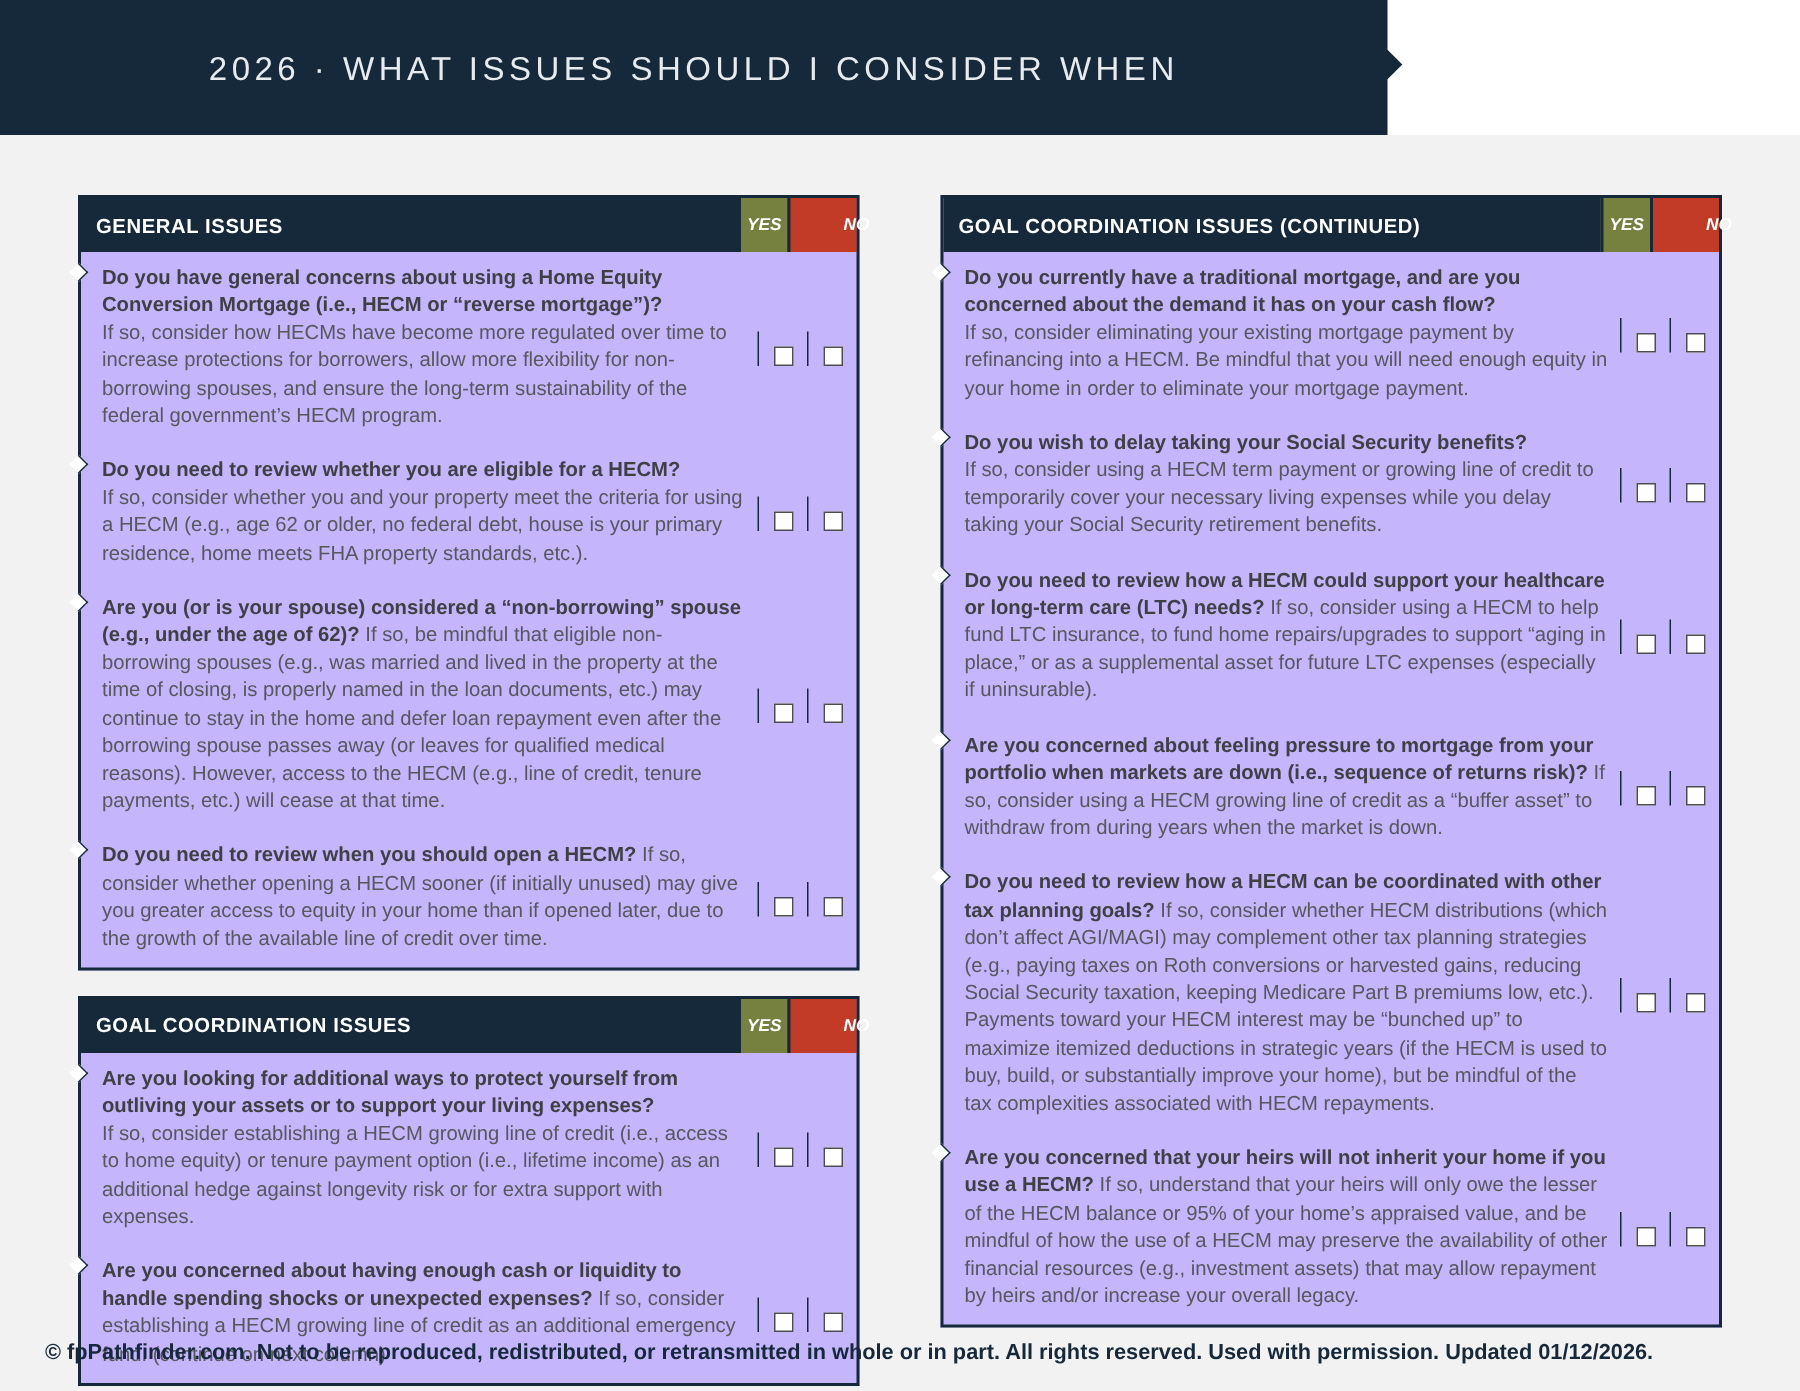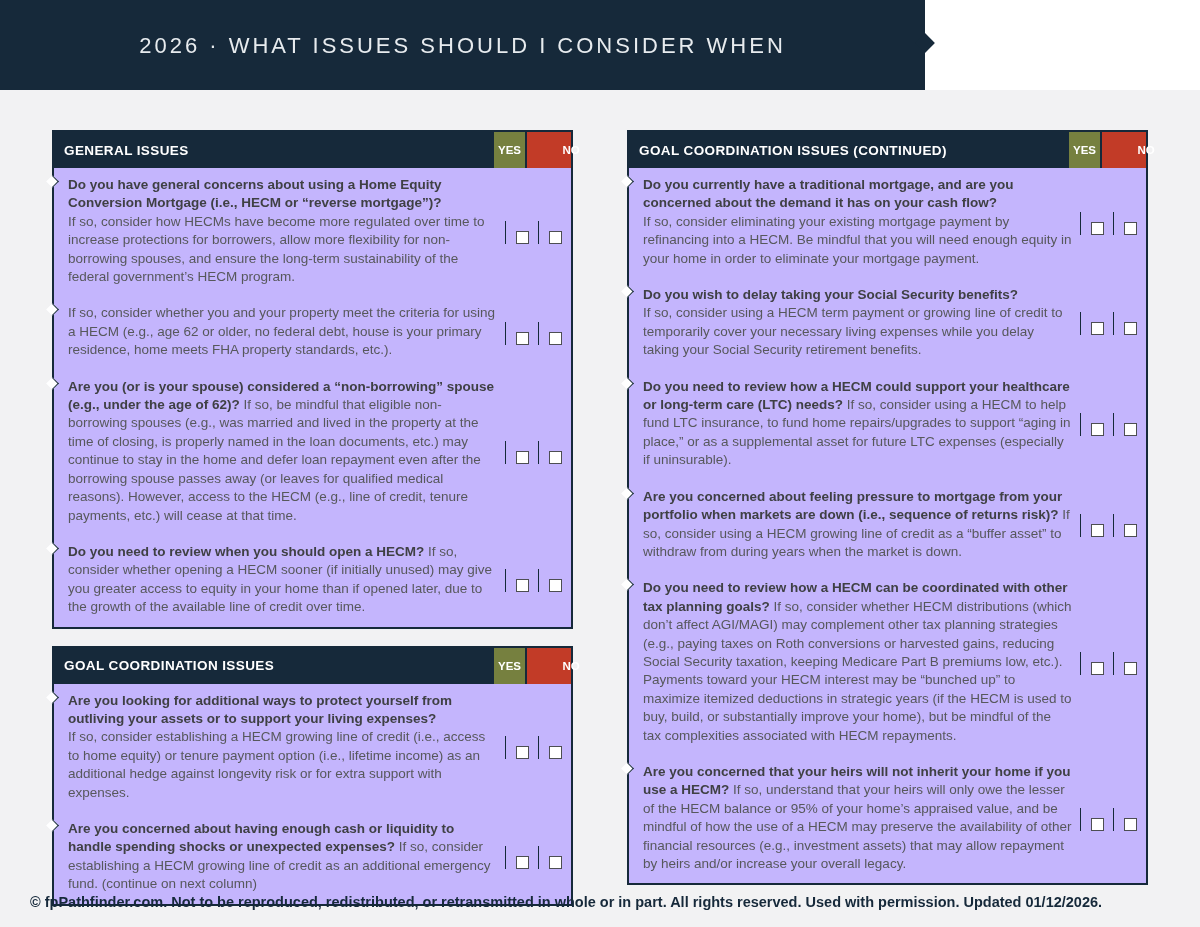--- a/index.html
+++ b/index.html
@@ -53,21 +53,21 @@
   .cl-head{
     display:flex;align-items:stretch;height:36px;background:var(--navy);
   }
   .cl-head-title{
     flex:1;display:flex;align-items:center;
     padding-left:10px;
     color:#ffffff;font-size:13.5px;font-weight:700;letter-spacing:.4px;
   }
   .cl-head-yes,.cl-head-no{
     width:33px;display:flex;align-items:center;justify-content:center;
-    color:#ffffff;font-size:11.5px;font-weight:700;
+    color:#ffffff;font-size:11.5px;font-weight:700;font-style:italic;
   }
   .cl-head-yes{background:var(--olive);border-left:2px solid var(--navy);}
   .cl-head-no{background:var(--red);border-left:2px solid var(--navy);padding-left:44px;}
   .cl-row{display:flex;align-items:center;position:relative;}
   .q-cell{
     flex:1;padding:8px 8px 10px 14px;
     font-size:13.5px;line-height:18.4px;color:var(--q-text);
   }
   .q-cell .q{font-weight:700;color:var(--q-bold);}
   .q-cell .q.block{display:block;}
@@ -117,21 +117,21 @@
         <div class="q-cell"><span class="q block">Do you have general concerns about using a Home Equity Conversion Mortgage (i.e., HECM or “reverse mortgage”)?</span><span class="a">If so, consider how HECMs have become more regulated over time to increase protections for borrowers, allow more flexibility for non-borrowing spouses, and ensure the long-term sustainability of the federal government’s HECM program.</span></div>
         <div class="yn-cell">
           <span class="checkbox"></span>
         </div>
         <div class="yn-cell">
           <span class="checkbox"></span>
         </div>
       </div>
       <div class="cl-row">
         <span class="row-chevron"></span>
-        <div class="q-cell"><span class="a">If so, consider whether you and your property meet the criteria for using a HECM (e.g., age 62 or older, no federal debt, house is your primary residence, home meets FHA property standards, etc.).</span></div>
+        <div class="q-cell"><span class="q block">Do you need to review whether you are eligible for a HECM?</span><span class="a">If so, consider whether you and your property meet the criteria for using a HECM (e.g., age 62 or older, no federal debt, house is your primary residence, home meets FHA property standards, etc.).</span></div>
         <div class="yn-cell">
           <span class="checkbox"></span>
         </div>
         <div class="yn-cell">
           <span class="checkbox"></span>
         </div>
       </div>
       <div class="cl-row">
         <span class="row-chevron"></span>
         <div class="q-cell"><span class="q">Are you (or is your spouse) considered a “non-borrowing” spouse (e.g., under the age of 62)?</span> <span class="a">If so, be mindful that eligible non-borrowing spouses (e.g., was married and lived in the property at the time of closing, is properly named in the loan documents, etc.) may continue to stay in the home and defer loan repayment even after the borrowing spouse passes away (or leaves for qualified medical reasons). However, access to the HECM (e.g., line of credit, tenure payments, etc.) will cease at that time.</span></div>

